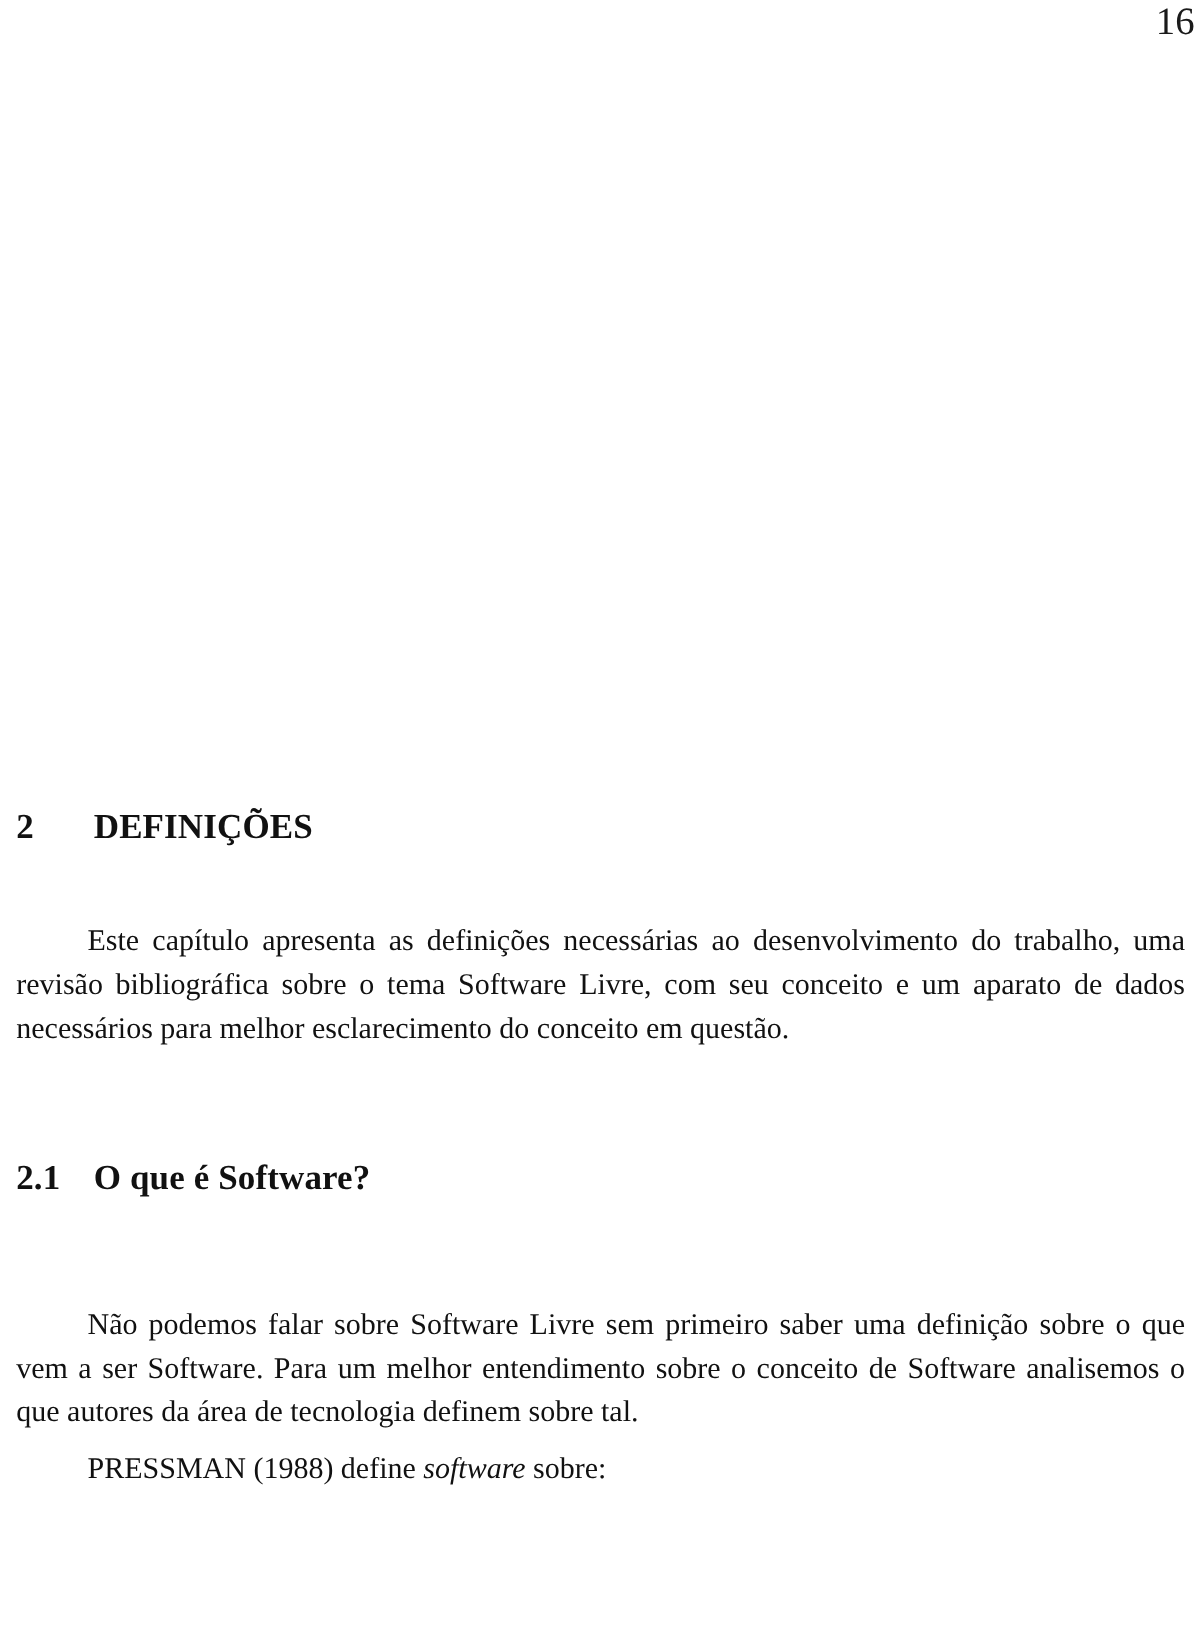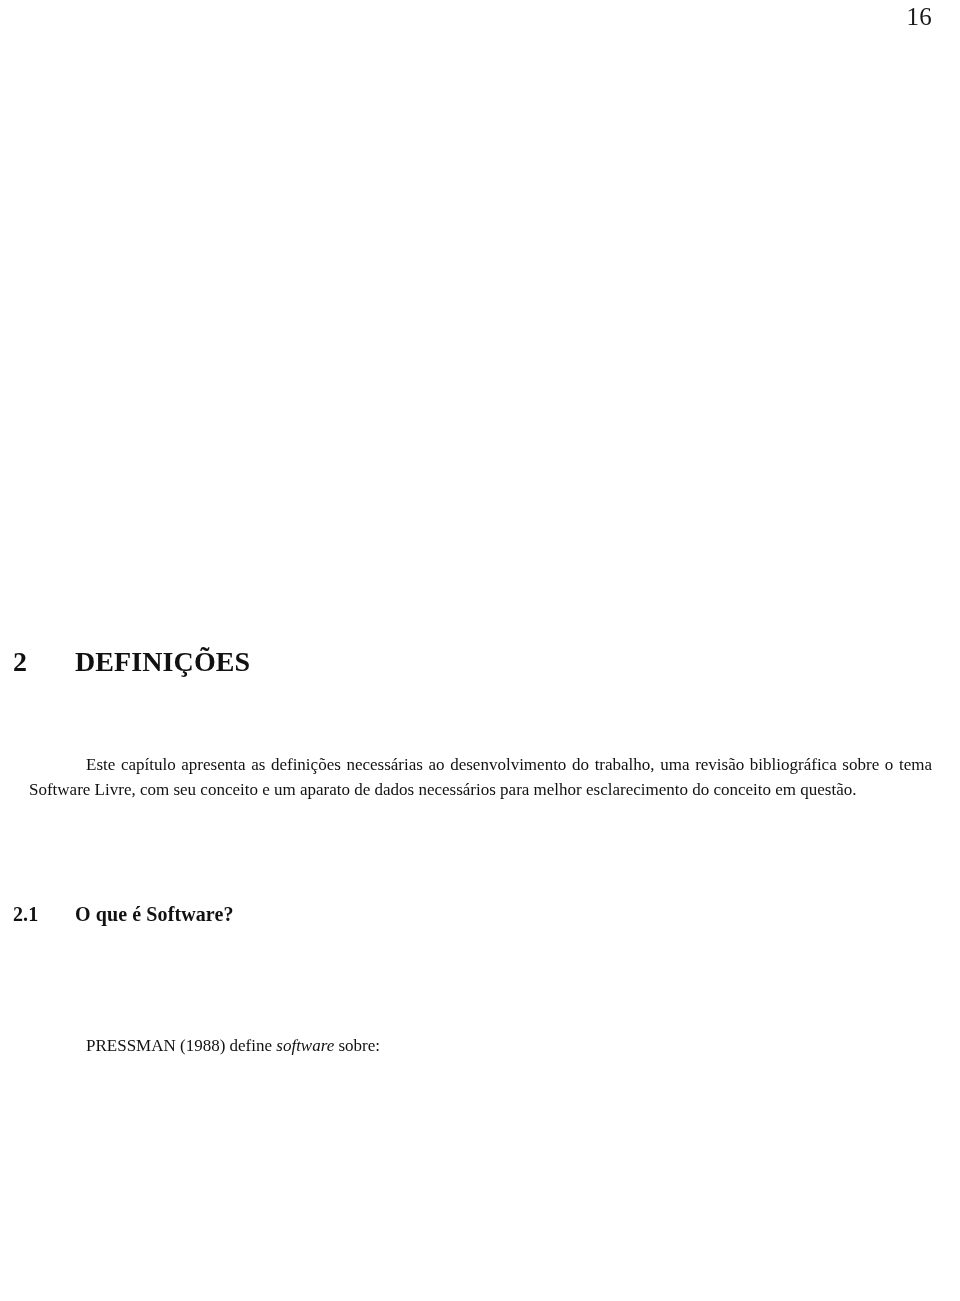--- a/index.html
+++ b/index.html
@@ -20,24 +20,24 @@
     height: 1301px;
     background: #ffffff;
     overflow: hidden;
     box-sizing: border-box;
   }
 
   
   .page-number {
     position: absolute;
     top: 2px;
-    right: 28px;
+    right: 4px;
     width: 120px;
     text-align: right;
-    font-size: 25px;
+    font-size: 31px;
     line-height: 30px;
     color: #1a1a1a;
     letter-spacing: 0.2px;
   }
 
   
   .content {
     position: absolute;
     left: 13px;
     right: 12px;
@@ -58,42 +58,42 @@
     display: inline-block;
     width: 62px;
   }
   .chapter-heading .title {
     display: inline-block;
   }
 
   
   .section-heading {
     display: block;
-    font-size: 20px;
+    font-size: 28px;
     font-weight: bold;
     line-height: 30px;
     letter-spacing: 0.1px;
     white-space: nowrap;
   }
   .section-heading .num {
     display: inline-block;
     width: 62px;
   }
   .section-heading .title {
     display: inline-block;
   }
 
   
   .para {
-    font-size: 17px;
-    line-height: 25px;
+    font-size: 24px;
+    line-height: 35px;
     text-align: justify;
     text-justify: inter-word;
     text-indent: 57px;
-    margin: 16px;
+    margin: 0;
     hyphens: none;
   }
 
   
   .gap-chapter-to-p1 { height: 57px; }
   .gap-p1-to-section { height: 64px; }
   .gap-section-to-p2 { height: 62px; }
   .gap-p2-to-p3      { height: 10px; }
 
   .para em {
@@ -120,19 +120,20 @@
     <p class="para">Este capítulo apresenta as definições necessárias ao desenvolvimento do trabalho, uma revisão bibliográfica sobre o tema Software Livre, com seu conceito e um aparato de dados necessários para melhor esclarecimento do conceito em questão.</p>
 
     <div class="gap-p1-to-section"></div>
 
     <h2 class="section-heading">
       <span class="num">2.1</span><span class="title">O que é Software?</span>
     </h2>
 
     <div class="gap-section-to-p2"></div>
 
+    <p class="para">Não podemos falar sobre Software Livre sem primeiro saber uma definição sobre o que vem a ser Software. Para um melhor entendimento sobre o conceito de Software analisemos o que autores da área de tecnologia definem sobre tal.</p>
 
     <div class="gap-p2-to-p3"></div>
 
     <p class="para"><span>PRESSMAN (1988) define </span><em>software</em><span> sobre:</span></p>
 
   </div>
 </div>
 
 </body></html>

